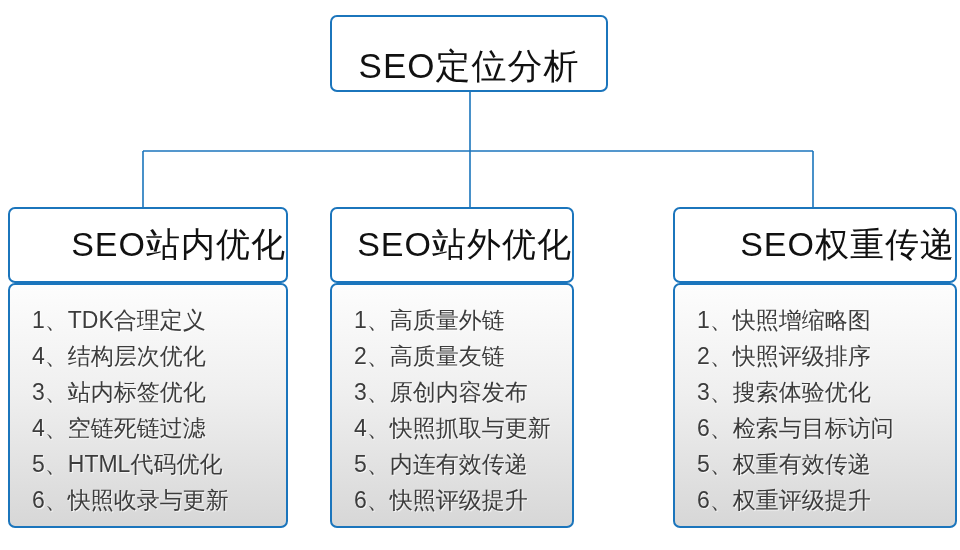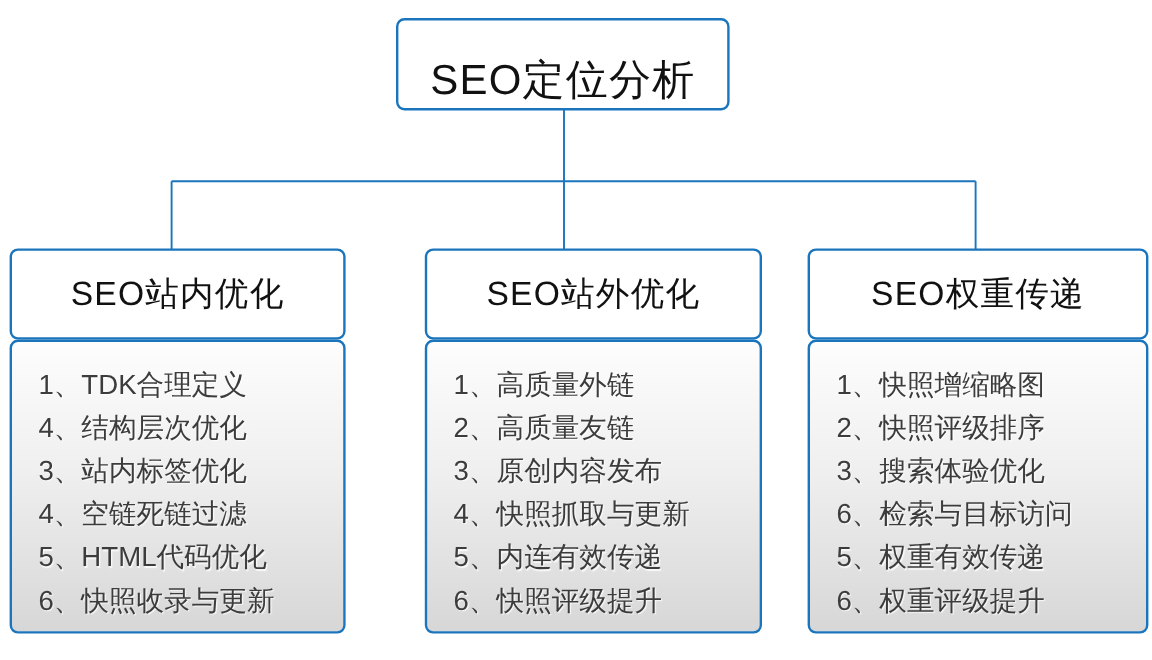--- a/index.html
+++ b/index.html
@@ -32,22 +32,22 @@
     font-size:35px;color:var(--ink);letter-spacing:1px;
   }
   .branch{position:absolute;top:207px;}
   .branch-header{
     position:relative;
     height:76px;
     border:2px solid var(--blue);
     border-radius:7px;
     background:#ffffff;
     box-sizing:border-box;
-    display:flex;align-items:center;justify-content:center;
-    font-size:28px;color:var(--ink);letter-spacing:1px;
+    display:flex;align-items:center;justify-content:flex-end;
+    font-size:34px;color:var(--ink);letter-spacing:1px;
     z-index:2;
   }
   .branch-list{
     position:relative;
     margin-top:0px;
     height:245px;
     border:2px solid var(--blue);
     border-radius:7px;
     background:linear-gradient(180deg,#fdfdfd 0%,#efefef 45%,#d7d7d7 100%);
     box-sizing:border-box;
@@ -88,21 +88,21 @@
     <div class="branch-list">
       <div class="list-item">1、TDK合理定义</div>
       <div class="list-item">4、结构层次优化</div>
       <div class="list-item">3、站内标签优化</div>
       <div class="list-item">4、空链死链过滤</div>
       <div class="list-item">5、HTML代码优化</div>
       <div class="list-item">6、快照收录与更新</div>
     </div>
   </div>
 
-  <div class="branch" style="left:330px;width:281px;margin-left:24px;">
+  <div class="branch" style="left:330px;width:244px;">
     <div class="branch-header">
       <span>SEO站外优化</span>
     </div>
     <div class="branch-list">
       <div class="list-item">1、高质量外链</div>
       <div class="list-item">2、高质量友链</div>
       <div class="list-item">3、原创内容发布</div>
       <div class="list-item">4、快照抓取与更新</div>
       <div class="list-item">5、内连有效传递</div>
       <div class="list-item">6、快照评级提升</div>

